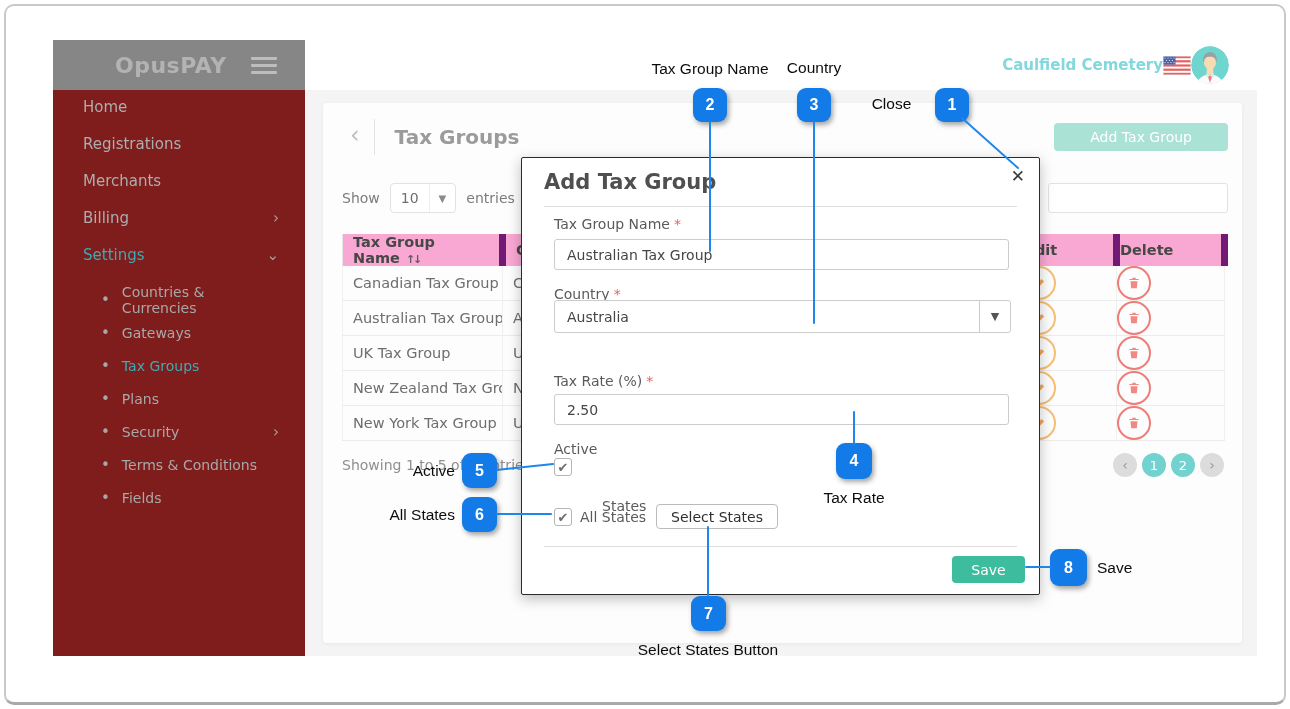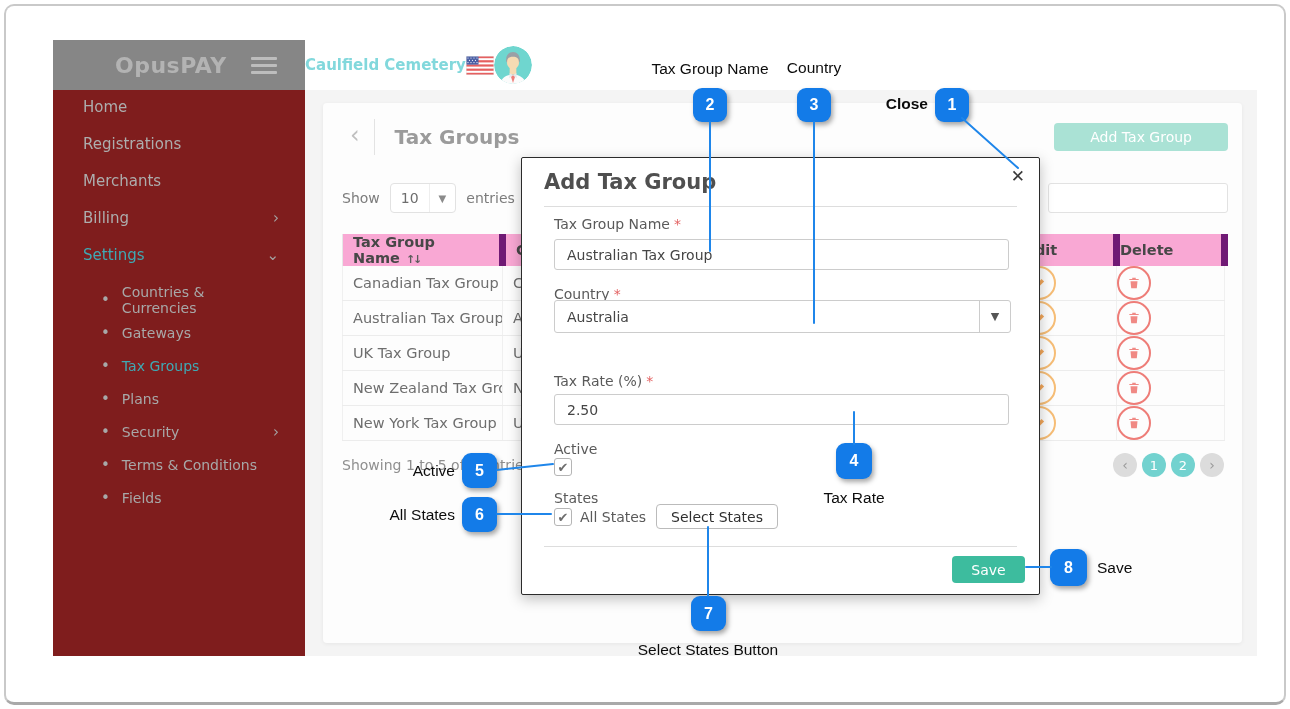--- a/index.html
+++ b/index.html
@@ -20,21 +20,21 @@
   .nav li.teal{color:#3fa9b4;}
   .chev{color:#a5a5a5;font-size:15px;}
   .subnav{list-style:none;margin:0;padding:0;}
   .subnav li{height:33px;display:flex;align-items:center;padding:0 26px 0 48px;
              color:#a8a8a8;font-size:14px;cursor:pointer;}
   .subnav li .bullet{color:#a8a8a8;margin-right:12px;font-size:15px;}
   .subnav li.teal{color:#3fa9b4;}
   .subnav li .spacer{flex:1;}
   
   .main{flex:1;display:flex;flex-direction:column;background:#f4f4f4;}
-  .topbar{height:50px;background:#fff;display:flex;align-items:center;padding-right:28px;flex:none;}
+  .topbar{height:50px;background:#fff;display:flex;align-items:center;justify-content:flex-end;padding-right:28px;flex:none;}
   .merchant{color:#82d8dc;font-size:15px;font-weight:600;}
   .flag{width:28px;height:19px;display:block;}
   .avatar{width:38px;height:38px;border-radius:50%;overflow:hidden;display:block;}
   .content{flex:1;position:relative;}
   .card{position:absolute;left:18px;right:15px;top:13px;bottom:13px;background:#fdfdfd;
         border-radius:4px;box-shadow:0 1px 4px rgba(0,0,0,.06);padding:0 14px 0 19px;}
   .card-head{display:flex;align-items:center;margin-top:14px;height:40px;}
   .back{color:#c0c0c0;font-size:24px;line-height:1;padding:0 14px 4px 8px;cursor:pointer;}
   .vdiv{width:1px;height:36px;background:#e3e3e3;margin-right:20px;}
   .page-title{color:#9b9b9b;font-size:20px;font-weight:600;}
@@ -364,21 +364,21 @@
   <div class="mlabel" style="top:215px;">
     <span>Tax Rate (%)</span><span class="req">*</span>
   </div>
   <input class="minput" style="top: 236px;" type="text" value="2.50">
 
   <div class="mlabel" style="top:283px;">Active</div>
   <div class="chk" style="left:32px;top:300px;">
       <span>✔</span>
     </div>
 
-  <div class="mlabel" style="top:332px;">States</div>
+  <div class="mlabel" style="top:340px;margin-left:48px;">States</div>
   <div class="chk" style="left:32px;top:350px;">
       <span>✔</span>
     </div>
   <div class="chk-lab" style="left:58px;top:351px;">All States</div>
   <button class="sel-states-btn">Select States</button>
 
   <div class="mhr2"></div>
   <button class="save-btn">Save</button>
 </div>
 
@@ -398,21 +398,21 @@
 <div class="ann-layer">
   <div class="badge" style="left:935px;top:88px;">1</div>
   <div class="badge" style="left:693px;top:88px;">2</div>
   <div class="badge" style="left:797px;top:88px;">3</div>
   <div class="badge" style="left:836px;top:443px;width:36px;height:36px;">4</div>
   <div class="badge" style="left:462px;top:453px;width:35px;height:35px;">5</div>
   <div class="badge" style="left:462px;top:497px;width:35px;height:35px;">6</div>
   <div class="badge" style="left:691px;top:596px;width:35px;height:35px;">7</div>
   <div class="badge" style="left:1050px;top:549px;width:37px;height:37px;">8</div>
 
-  <div class="ann-label" style="left:855px;top:95px;width:73px;text-align:right;font-weight:bold;">Close</div>
+  <div class="ann-label" style="left:855px;top:95px;width:73px;text-align:center;">Close</div>
   <div class="ann-label" style="left:639px;top:60px;width:142px;text-align:center;">Tax Group Name</div>
   <div class="ann-label" style="left:764px;top:59px;width:100px;text-align:center;">Country</div>
   <div class="ann-label" style="left:803px;top:489px;width:102px;text-align:center;">Tax Rate</div>
   <div class="ann-label" style="left:385px;top:462px;width:70px;text-align:right;">Active</div>
   <div class="ann-label" style="left:370px;top:506px;width:85px;text-align:right;">All States</div>
   <div class="ann-label" style="left:628px;top:641px;width:160px;text-align:center;">Select States Button</div>
   <div class="ann-label" style="left:1097px;top:559px;width:60px;">Save</div>
 </div>
 
 </body></html>

